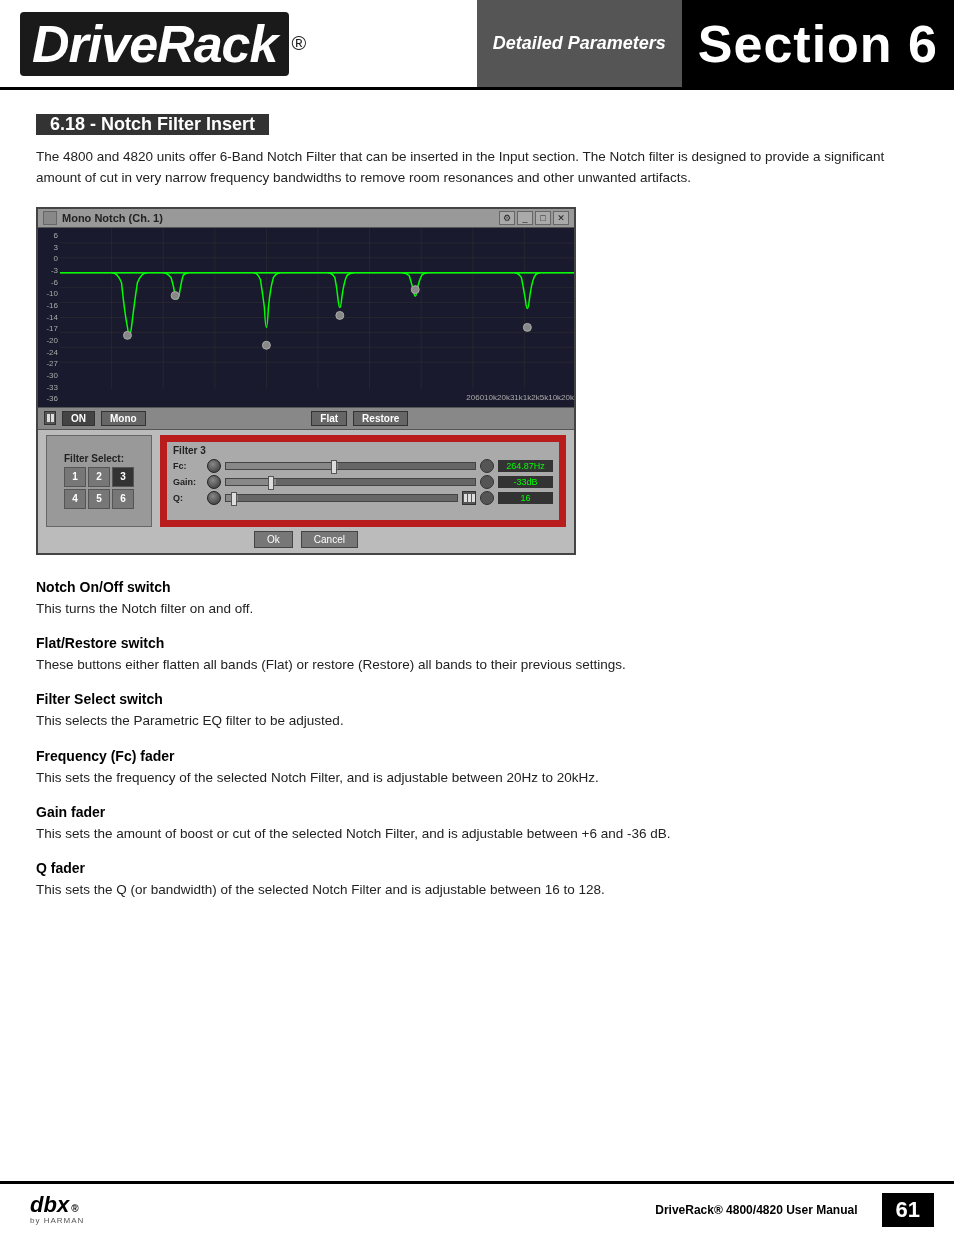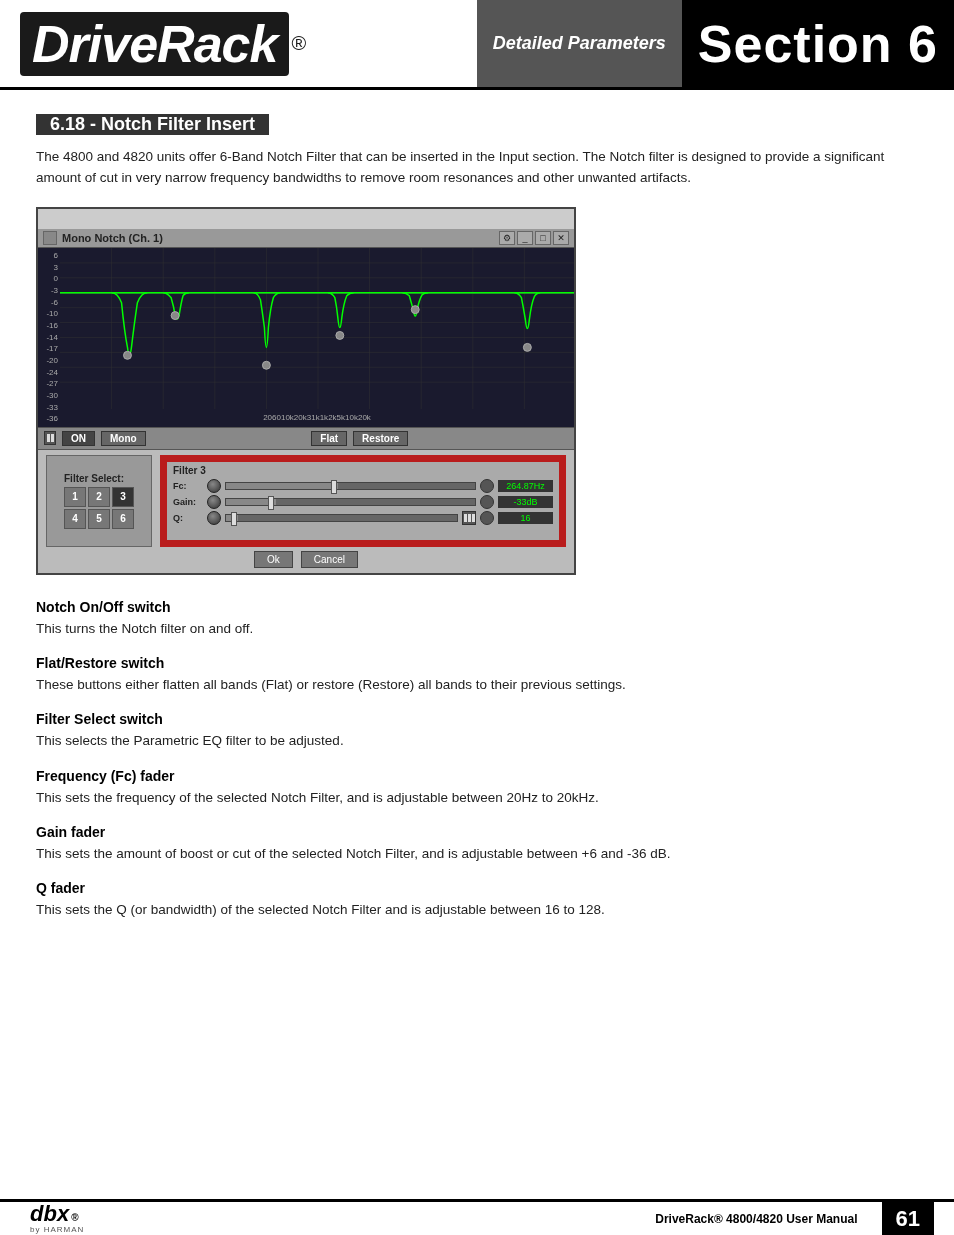--- a/index.html
+++ b/index.html
@@ -108,21 +108,20 @@
       margin-bottom: 24px;
       font-size: 11px;
     }
     .filter-titlebar {
       background: #999;
       display: flex;
       align-items: center;
       justify-content: space-between;
       padding: 2px 5px;
       border-bottom: 1px solid #555;
-      margin-top: 20px;
     }
     .filter-titlebar-left {
       display: flex;
       align-items: center;
       gap: 5px;
       font-size: 11px;
       font-weight: bold;
     }
     .titlebar-icon {
       width: 14px;
@@ -184,21 +183,21 @@
       height: 100%;
     }
     
     .graph-x-labels {
       position: absolute;
       bottom: 0;
       left: 22px;
       right: 0;
       height: 18px;
       display: flex;
-      justify-content: center;
+      justify-content: flex-end;
       align-items: center;
     }
     .graph-x-label {
       color: #aaa;
       font-size: 8px;
     }
     
     .filter-controls-bar {
       background: #888;
       display: flex;
@@ -365,21 +364,21 @@
       line-height: 1.5;
       color: #222;
     }
 
     
     .footer {
       position: absolute;
       bottom: 0;
       left: 0;
       right: 0;
-      height: 36px;
+      height: 54px;
       background: #fff;
       border-top: 3px solid #000;
       display: flex;
       align-items: center;
       justify-content: space-between;
       padding: 0 20px 0 30px;
     }
     .footer-logo {
       display: flex;
       flex-direction: column;

